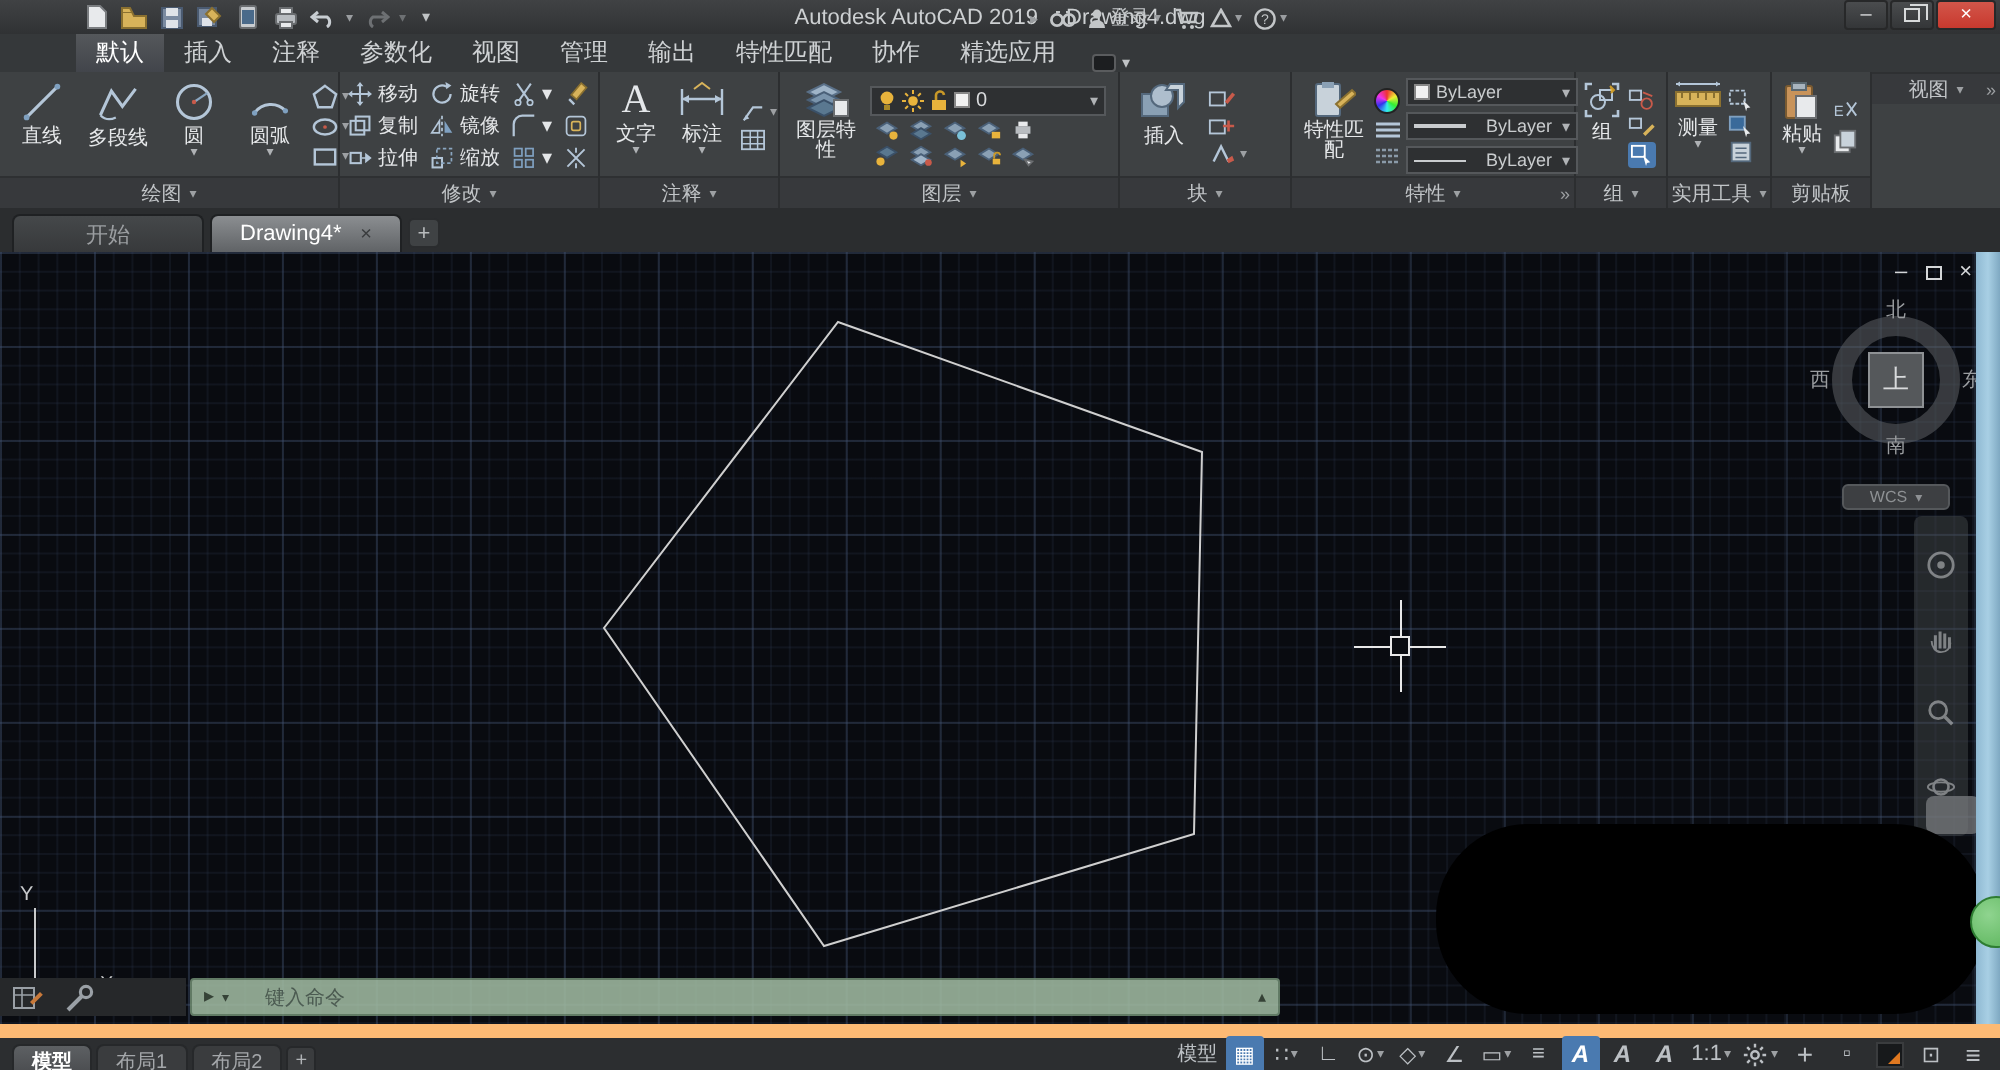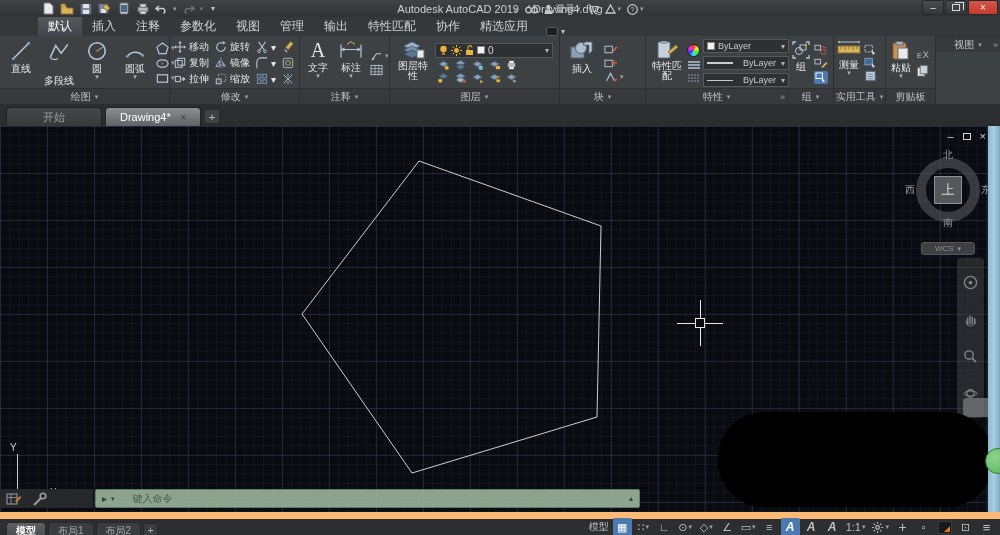--- a/index.html
+++ b/index.html
@@ -292,21 +292,21 @@
               <circle cx="17" cy="3" r="1.3" fill="#7fa0c0"></circle>
             </svg>
           <span class="bl">直线</span>
         </div>
         <div class="big">
           <svg width="22" height="22" viewBox="0 0 20 20">
               <polyline points="2,16 7,5 12,12 18,4" fill="none" stroke="#b4c6d8" stroke-width="1.4"></polyline>
               <path d="M2 16 q3 3 7 1" fill="none" stroke="#b4c6d8"></path>
             </svg>
           <span class="bl"></span>
-          <span class="bl" style="margin-top:12px">多段线</span>
+          <span class="bl" style="margin-top:1px">多段线</span>
         </div>
         <div class="big">
           <svg width="22" height="22" viewBox="0 0 20 20">
               <circle cx="10" cy="10" r="7.5" fill="none" stroke="#b4c6d8" stroke-width="1.4"></circle>
               <line x1="10" y1="10" x2="16" y2="6" stroke="#8aa6c0"></line>
               <circle cx="10" cy="10" r="1" fill="#c85a4a"></circle>
             </svg>
           <span class="bl">圆</span>
           <span class="dda">▾</span>
         </div>

